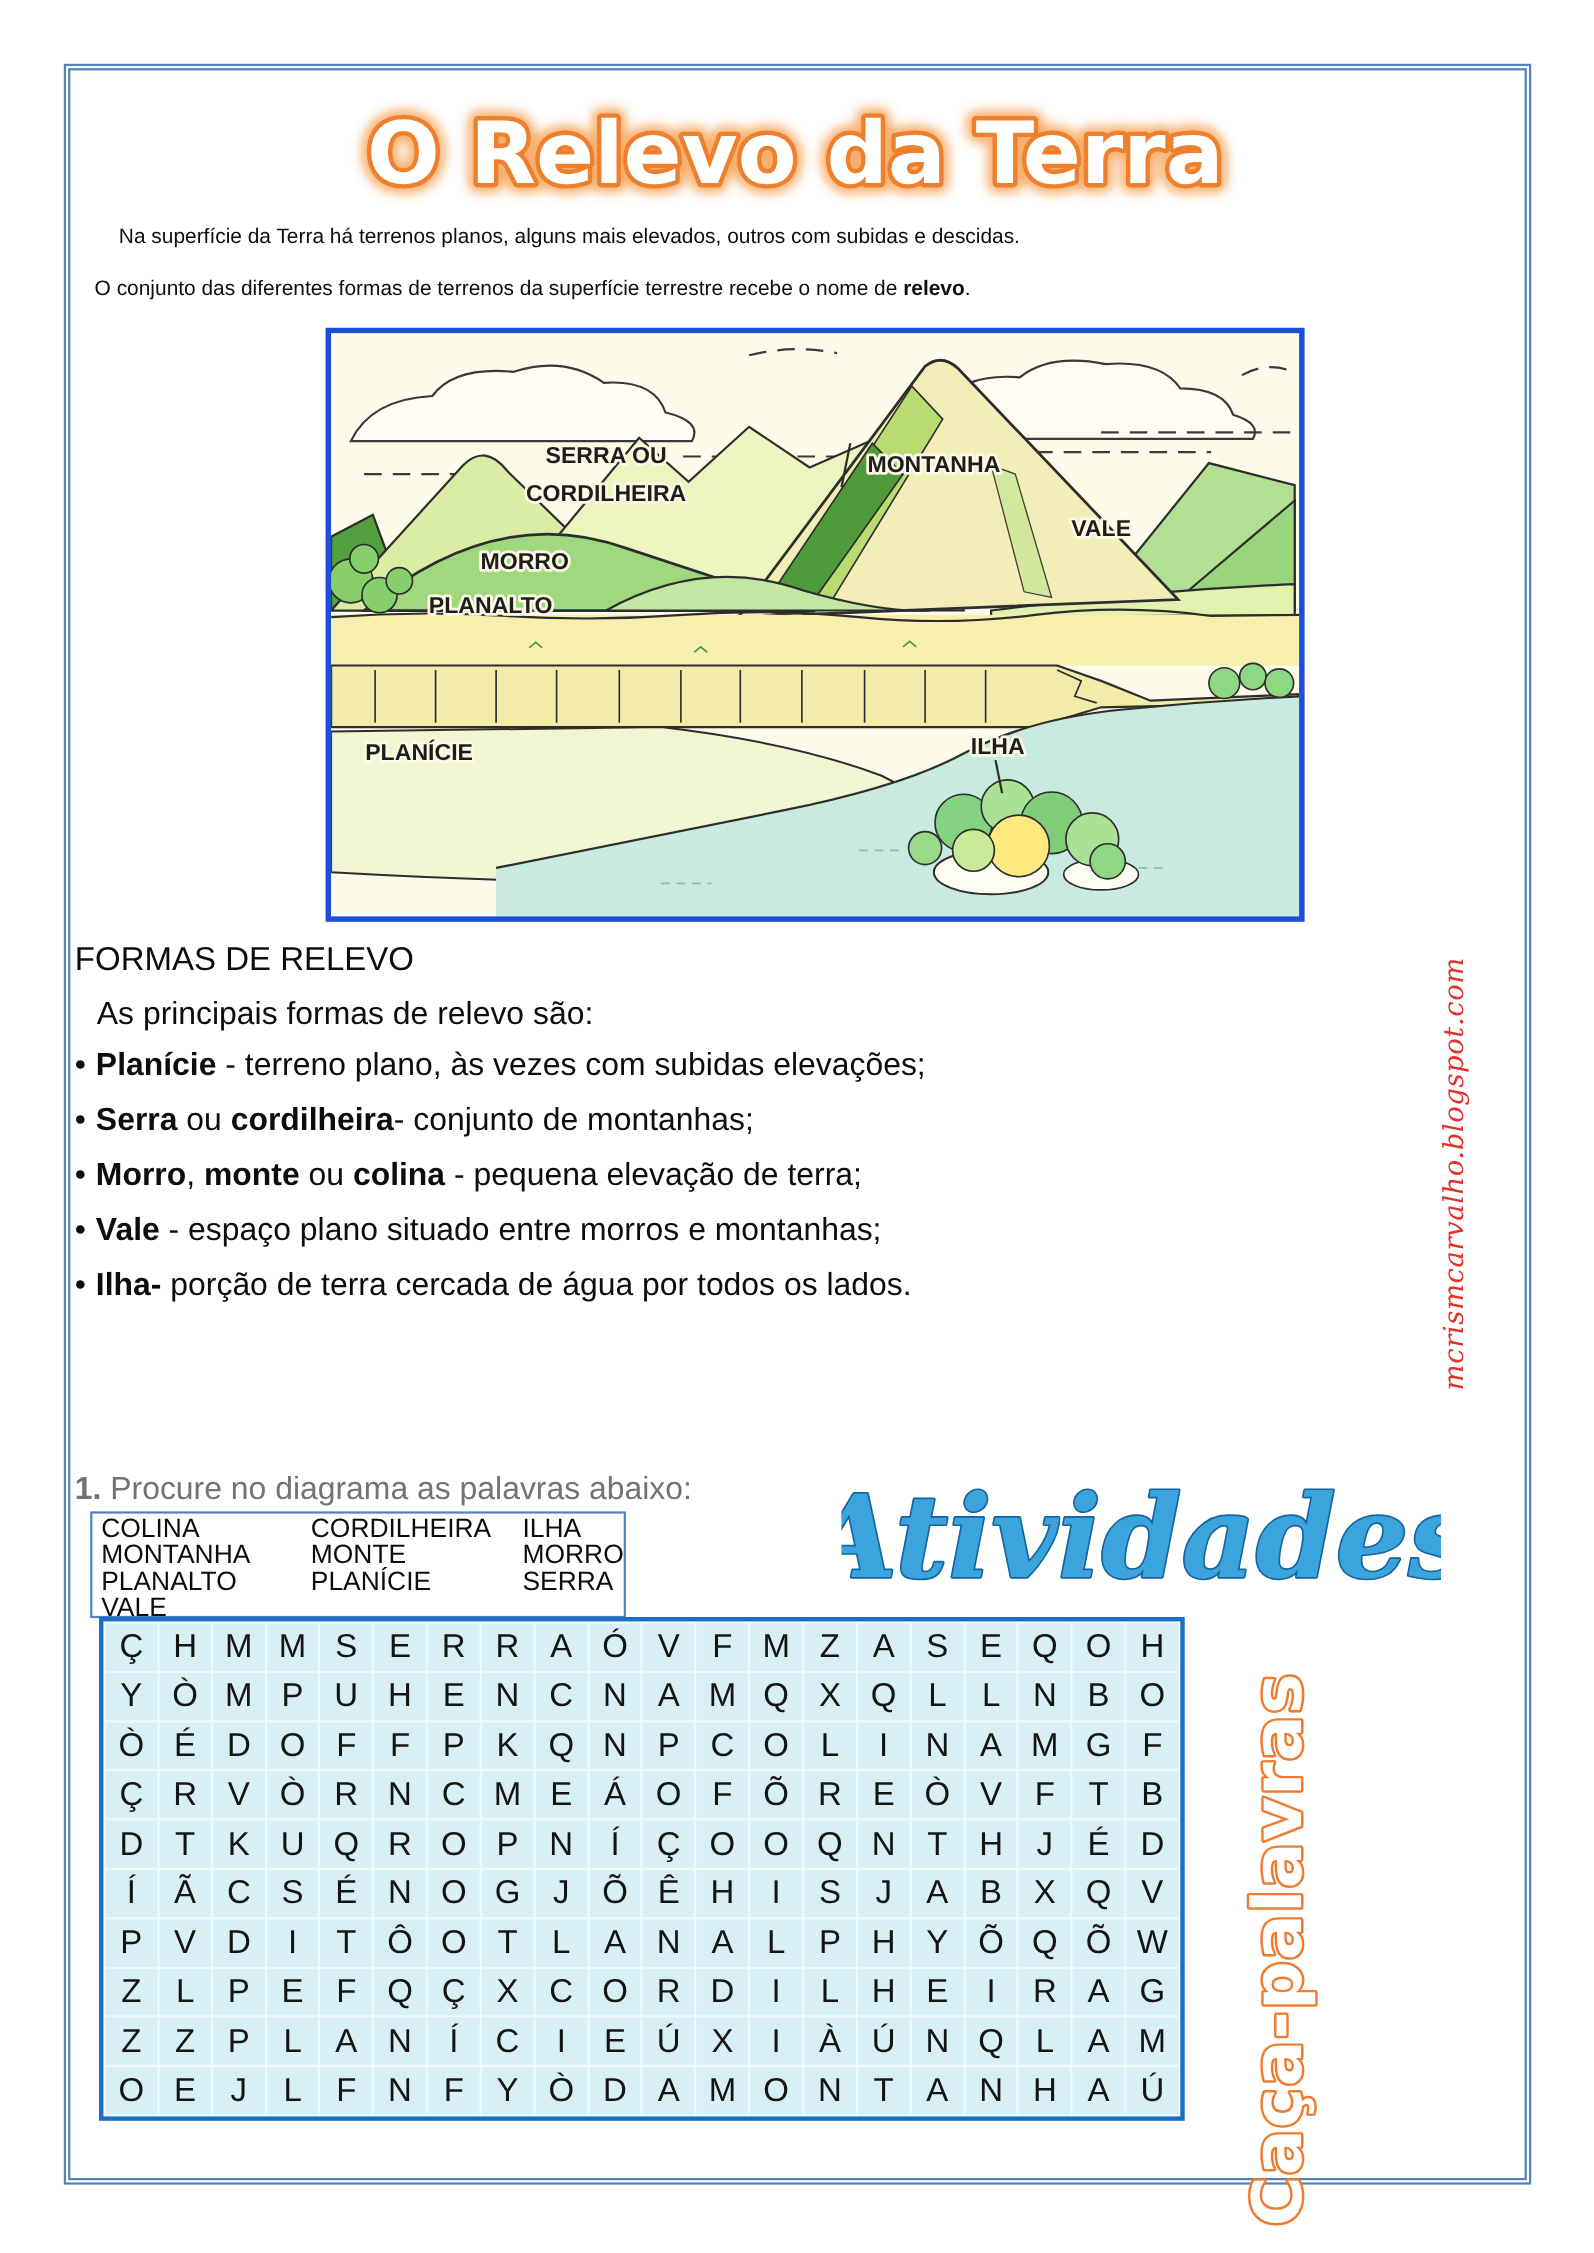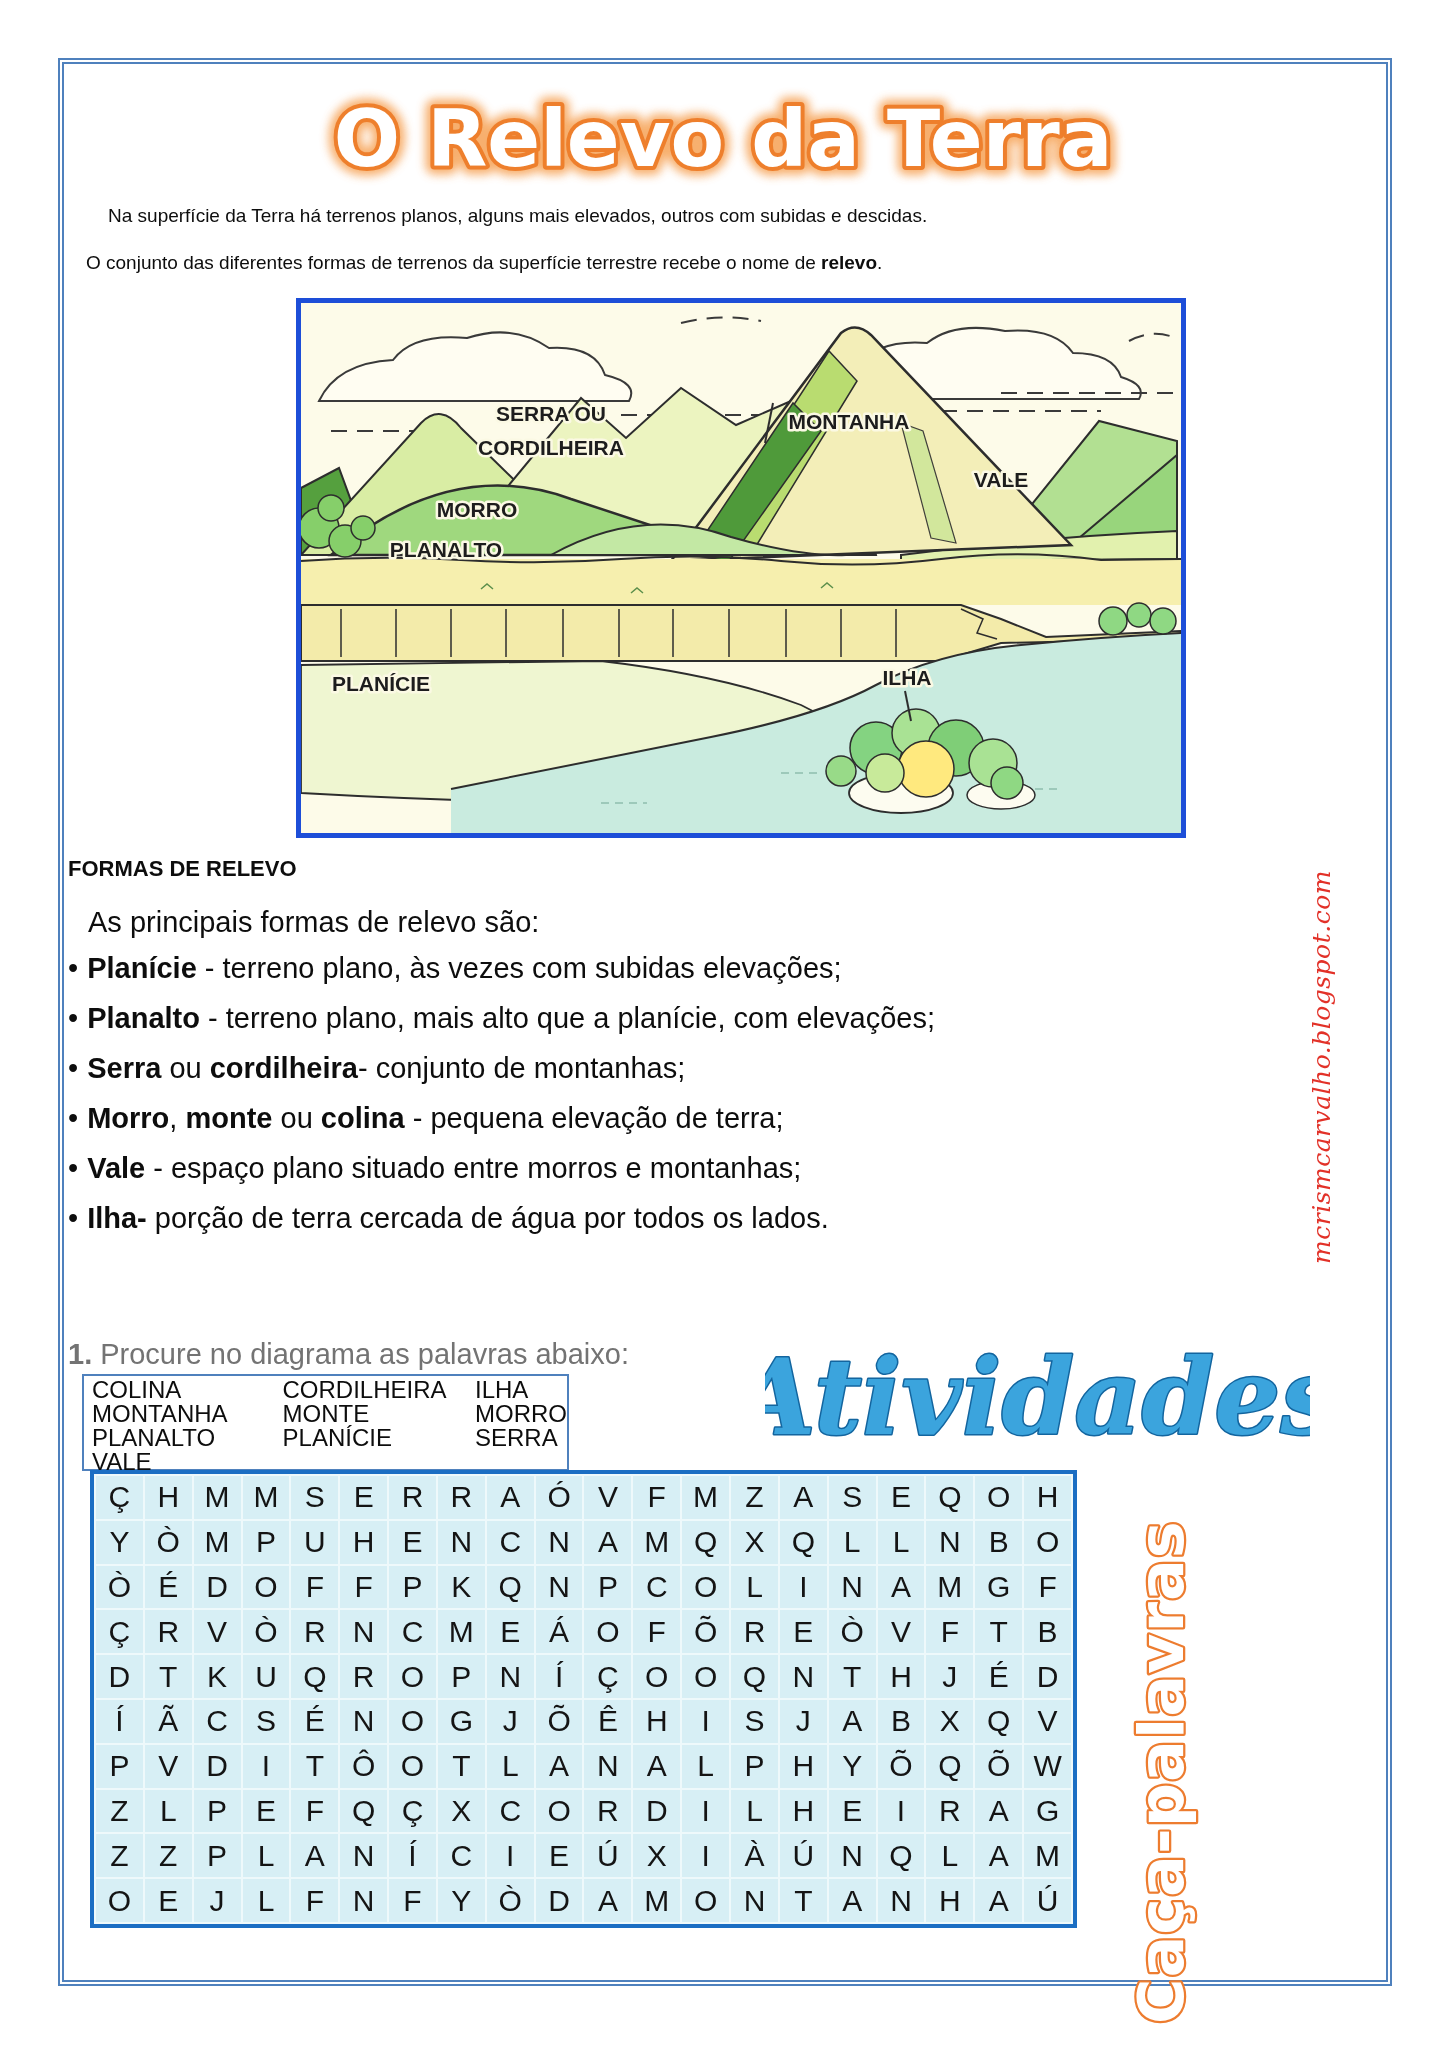--- a/index.html
+++ b/index.html
@@ -17,21 +17,21 @@
            color:#0d0d0d;margin-left:20px; }
   .intro .l1 { padding-left:22px; }
   .intro b { font-weight:bold; }
 
   
   .illus-box { left:296px; top:298px; width:890px; height:540px;
                border:5px solid #1d4ed8; background:#fdfbe9; }
   .illus-box svg { display:block; }
 
   
-  .formas-heading { left:68px; top:856px; font-size:22px; font-weight:bold; color:#0d0d0d; }
+  .formas-heading { left:68px; top:856px; font-size:30px; font-weight:normal; color:#0d0d0d; }
   .formas-sub { left:88px; top:906px; font-size:29px; color:#0d0d0d; }
   .bullet-list { left:68px; top:950px; width:1270px; font-size:29px; color:#0d0d0d; }
   .bullet-item { line-height:36px; margin-bottom:14px; }
   .bullet-item .dot { margin-right:9px; }
 
   
   .activity-line { left:68px; top:1338px; font-size:29px; color:#737373; }
 
   
   .word-box { left:82px; top:1374px; width:487px; height:97px;
@@ -178,21 +178,20 @@
     <text x="80" y="388">PLANÍCIE</text>
     <text x="606" y="382">ILHA</text>
   </g>
 </svg>
 </div>
 
 <div class="abs formas-heading">FORMAS DE RELEVO</div>
 <div class="abs formas-sub">As principais formas de relevo são:</div>
 <div class="abs bullet-list">
     <div class="bullet-item"><span class="dot">•</span><b>Planície</b><span> - terreno plano, às vezes com subidas elevações;</span></div>
-    <div class="bullet-item"><span class="dot">•</span><b>Planalto</b><span> - terreno plano, mais alto que a planície, com elevações;</span></div>
     <div class="bullet-item"><span class="dot">•</span><b>Serra</b><span> ou </span><b>cordilheira</b><span>- conjunto de montanhas;</span></div>
     <div class="bullet-item"><span class="dot">•</span><b>Morro</b><span>, </span><b>monte</b><span> ou </span><b>colina</b><span> - pequena elevação de terra;</span></div>
     <div class="bullet-item"><span class="dot">•</span><b>Vale</b><span> - espaço plano situado entre morros e montanhas;</span></div>
     <div class="bullet-item"><span class="dot">•</span><b>Ilha-</b><span> porção de terra cercada de água por todos os lados.</span></div>
   </div>
 
 <div class="abs activity-line"><b>1.</b><span> Procure no diagrama as palavras abaixo:</span></div>
 
 <div class="abs word-box">
     <div class="word-col">

